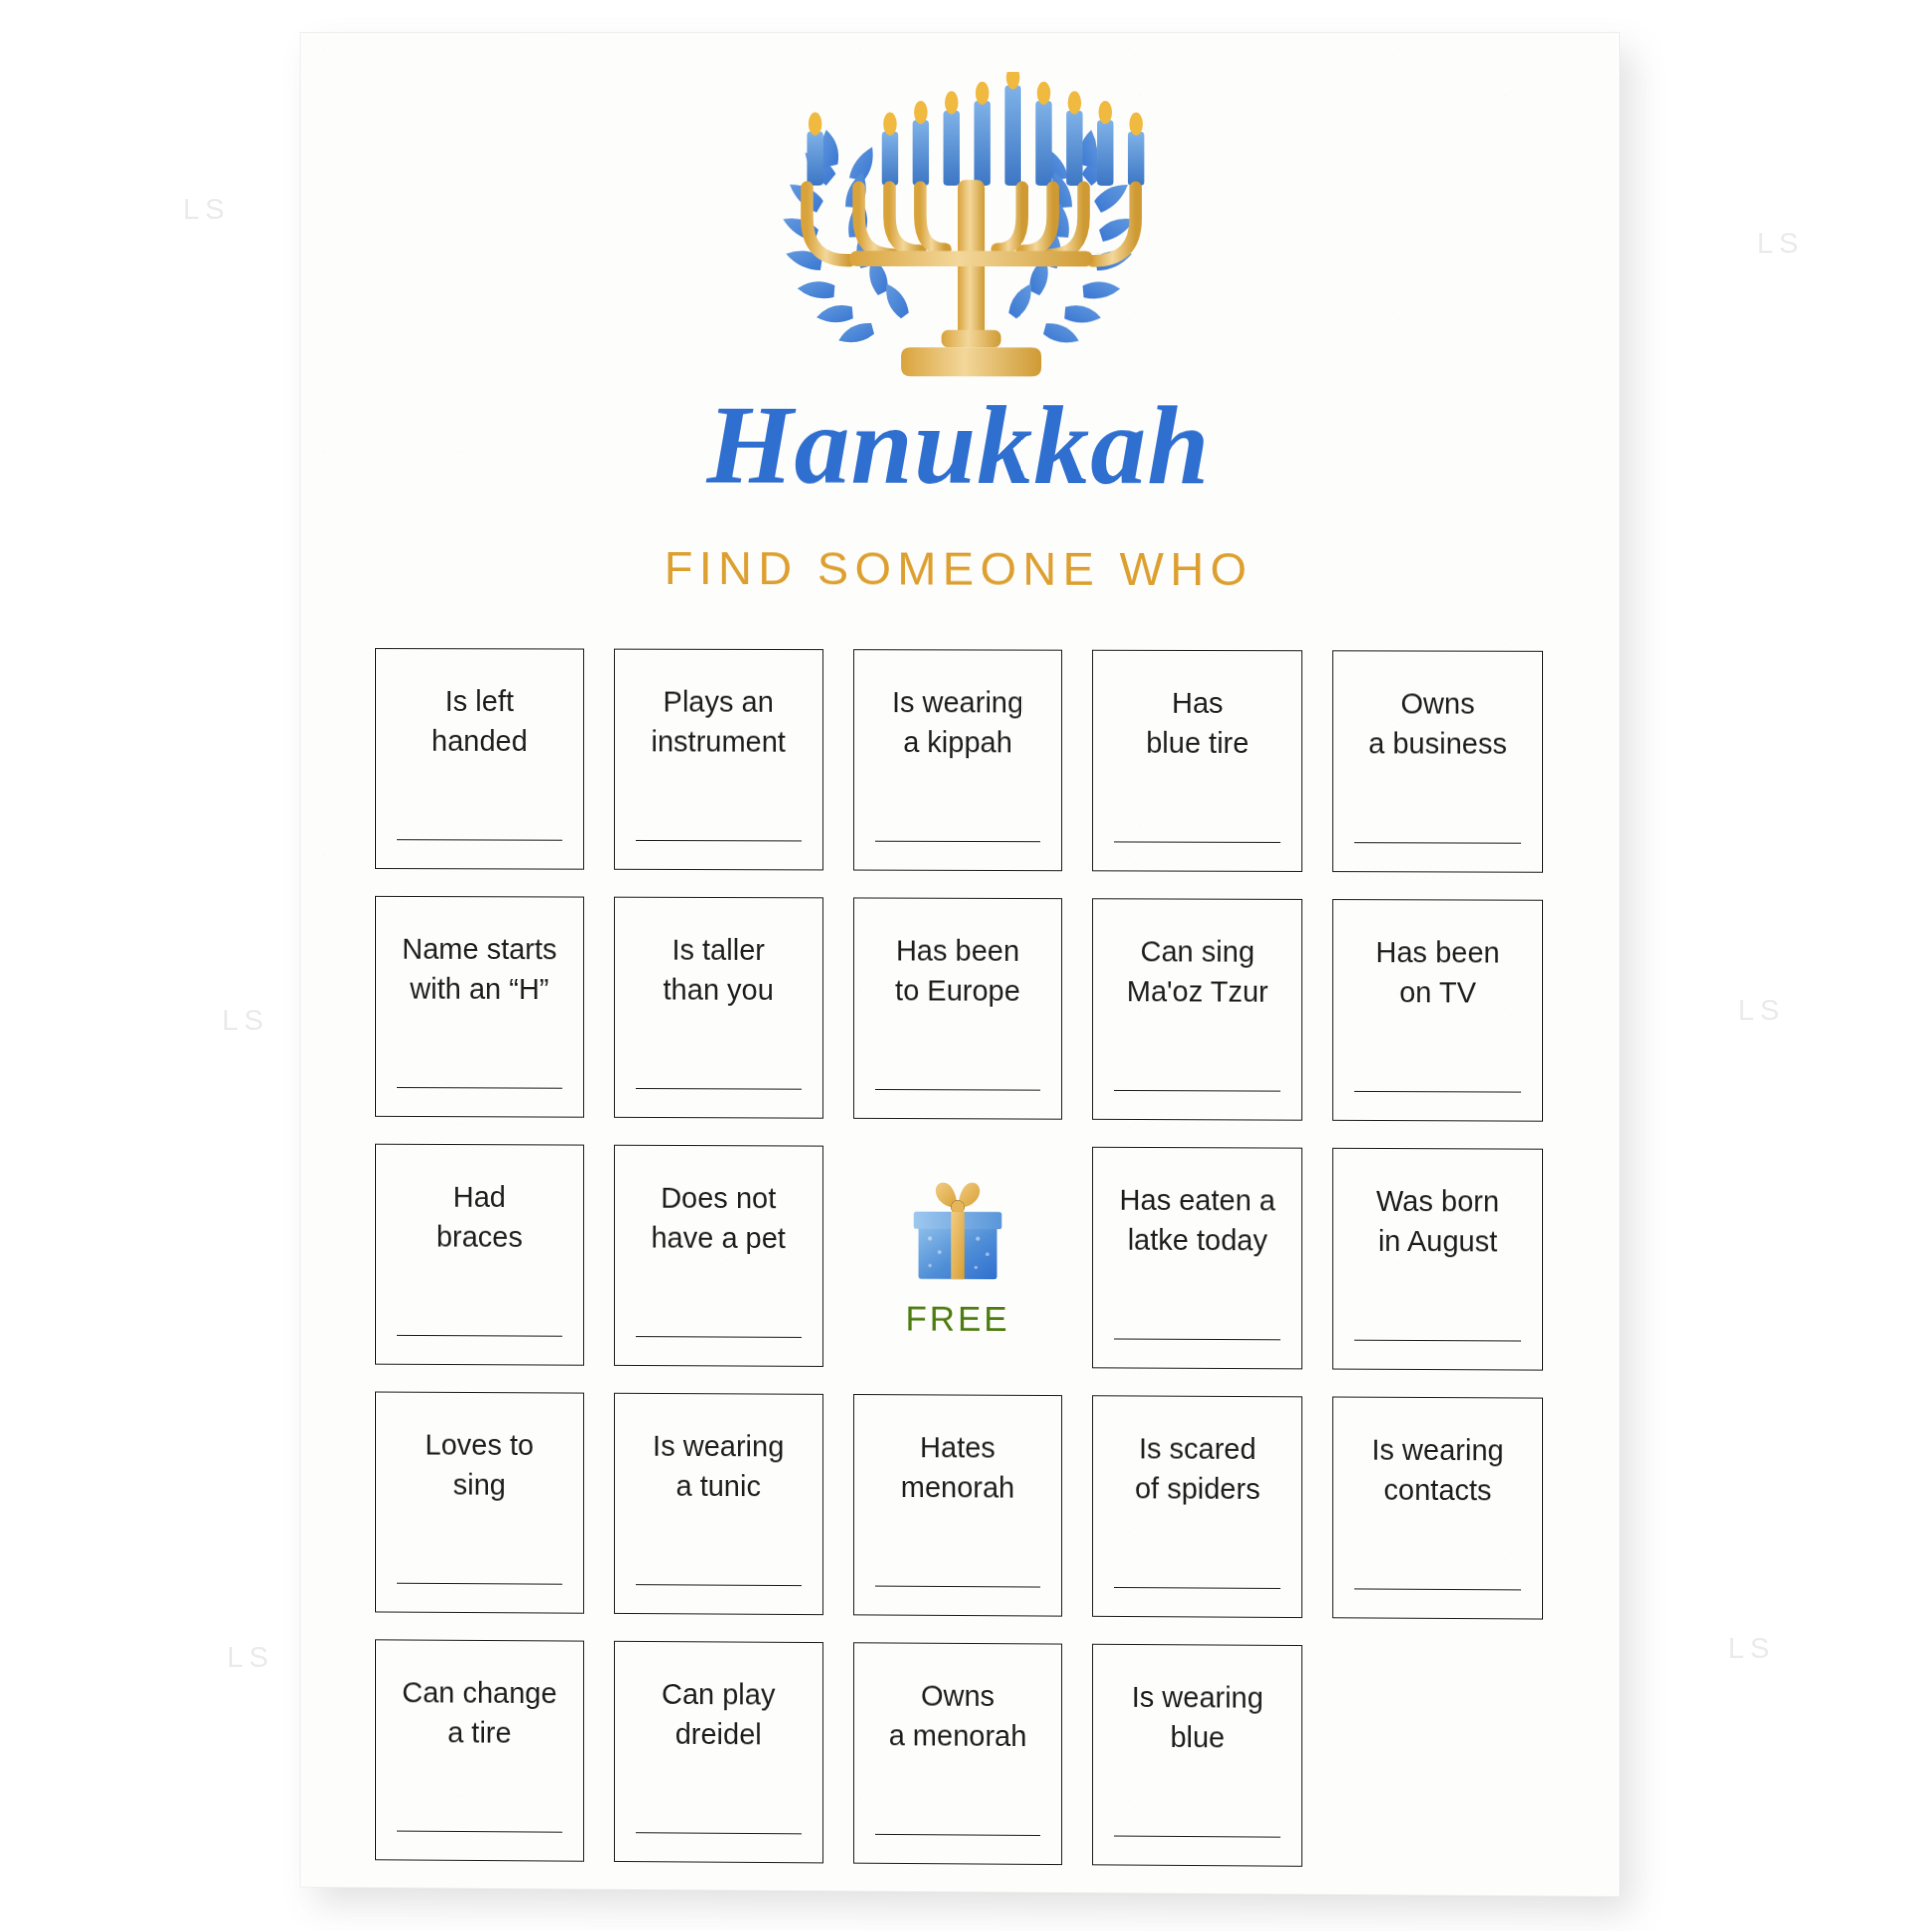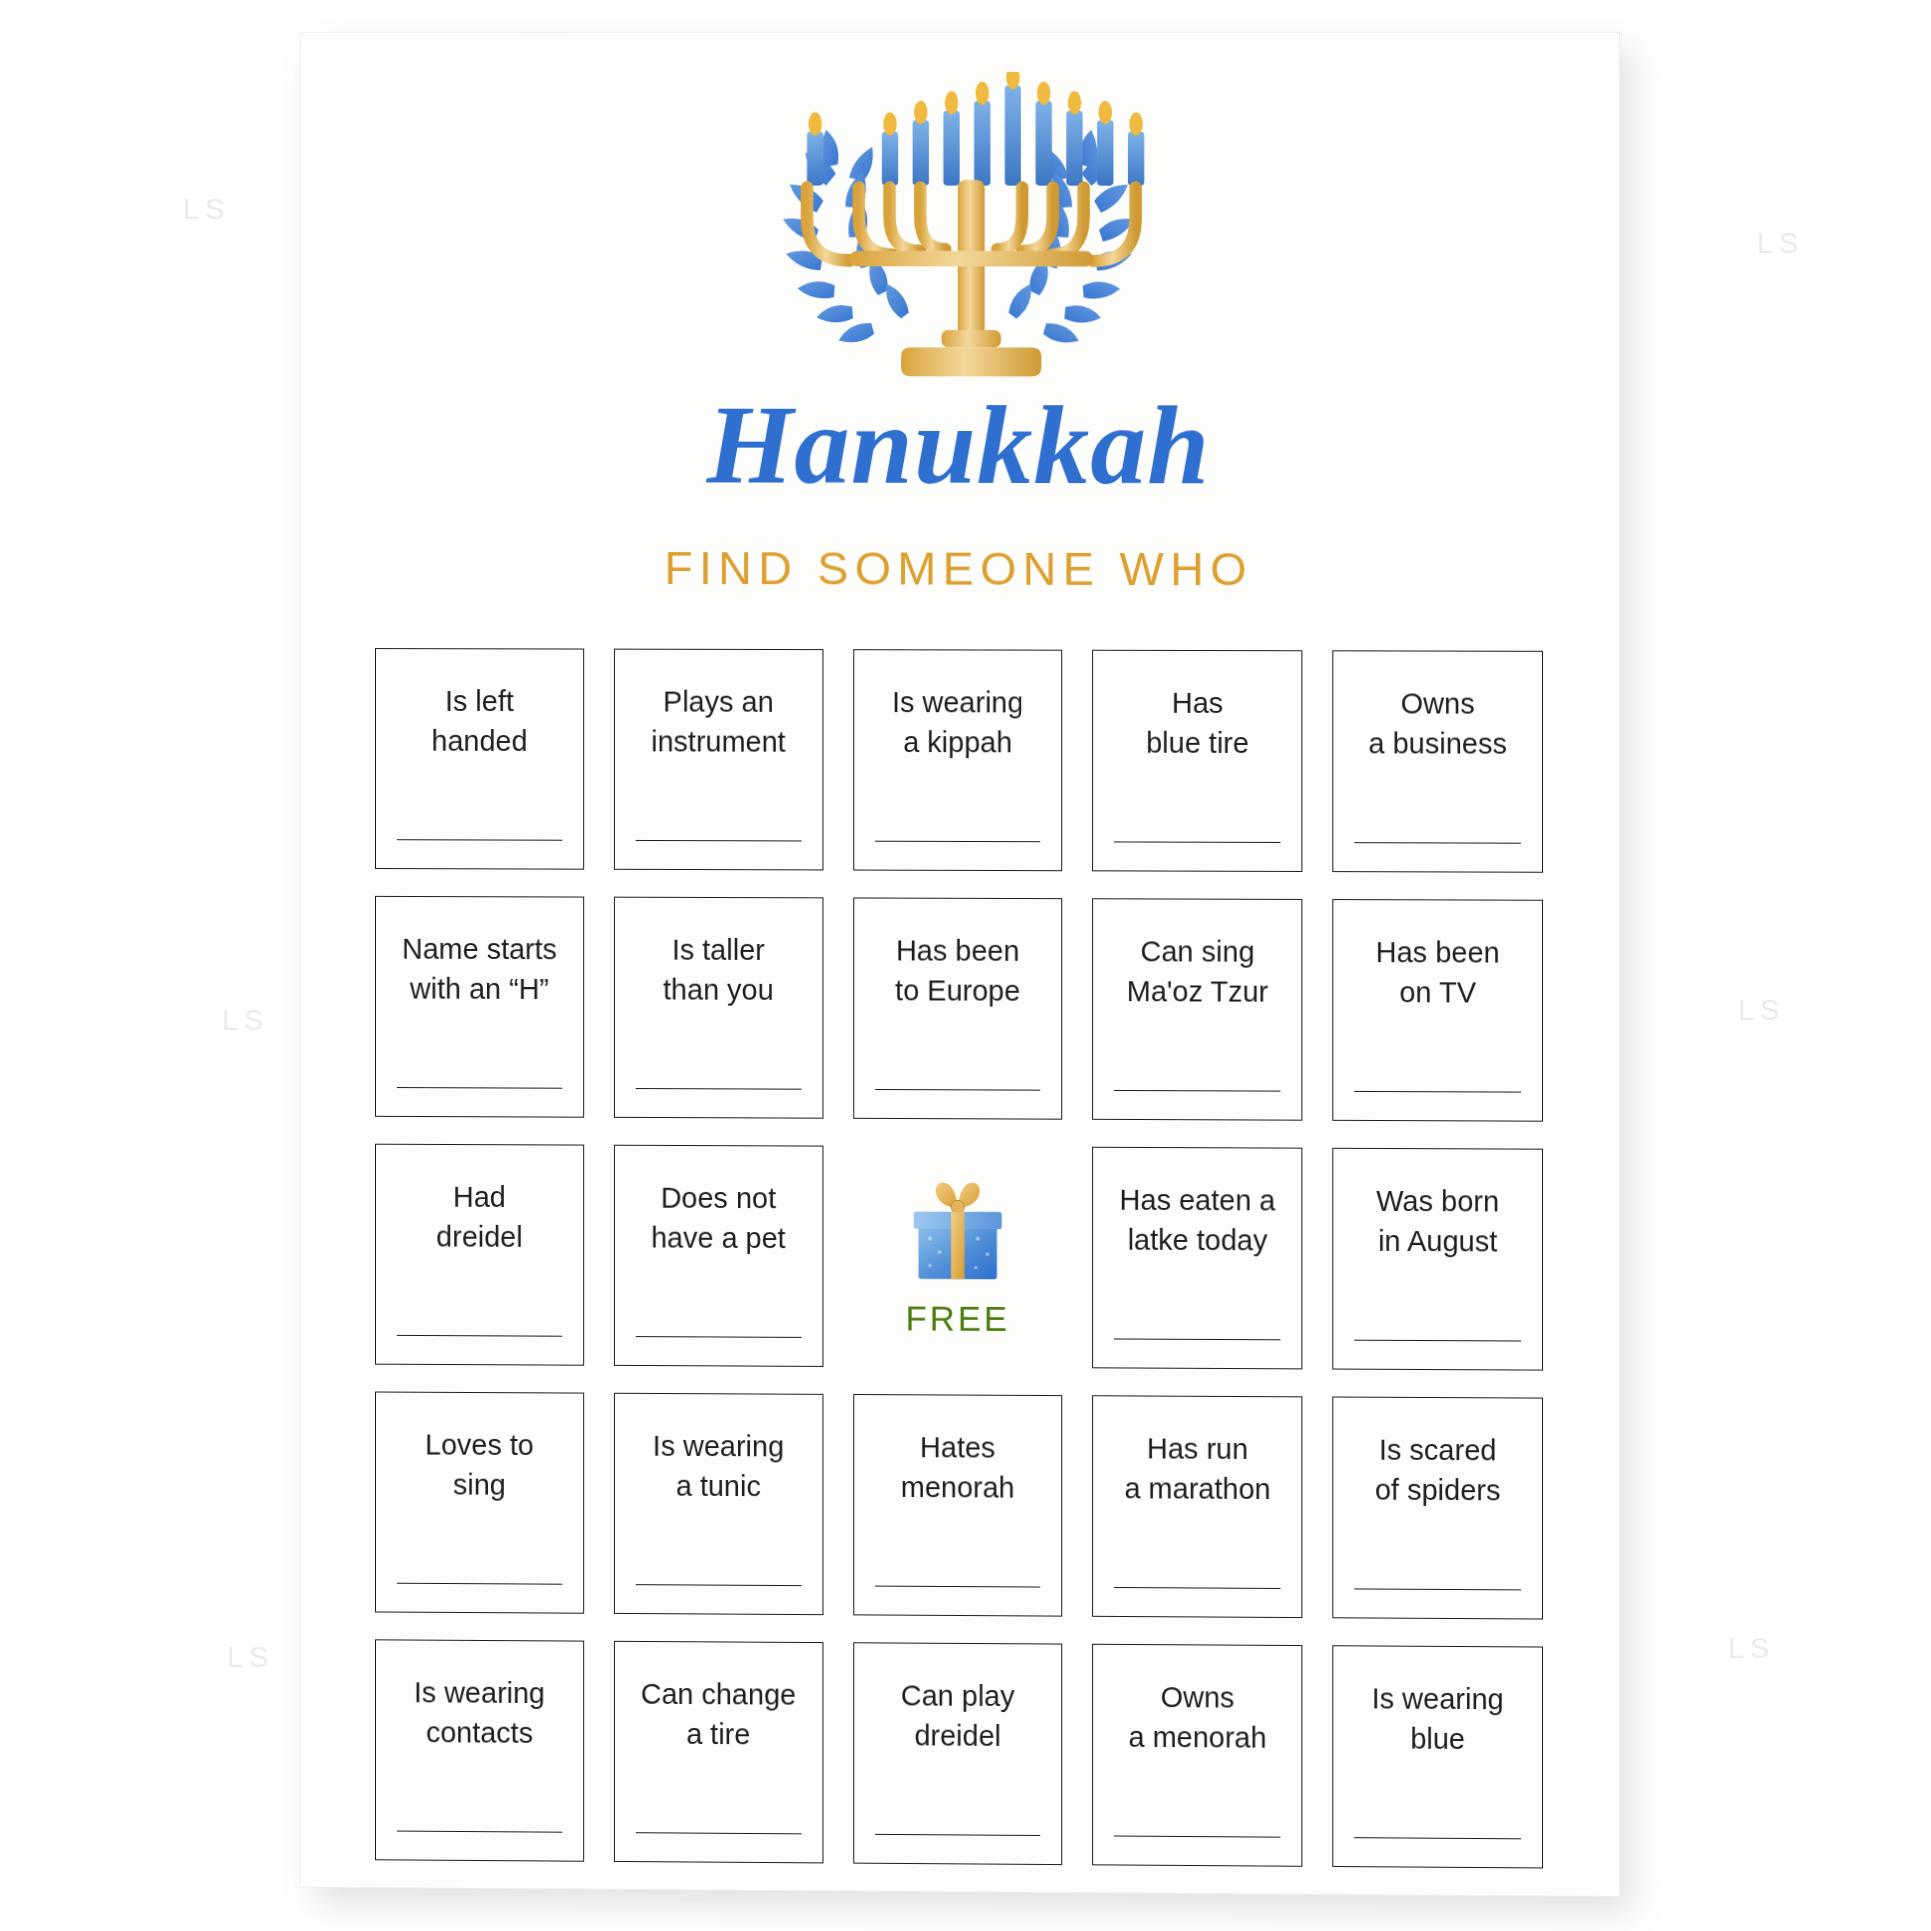--- a/index.html
+++ b/index.html
@@ -334,21 +334,21 @@
 Ma'oz Tzur</div>
             <div class="cell-line"></div>
           </div>
           <div class="cell">
             <div class="cell-text">Has been
 on TV</div>
             <div class="cell-line"></div>
           </div>
           <div class="cell">
             <div class="cell-text">Had
-dreidel</div>
+braces</div>
             <div class="cell-line"></div>
           </div>
           <div class="cell">
             <div class="cell-text">Does not
 have a pet</div>
             <div class="cell-line"></div>
           </div>
           <div class="cell free">
             <div class="free-gift">
   <svg width="102" height="106" viewBox="0 0 106 110">
@@ -410,25 +410,20 @@
             <div class="cell-text">Is wearing
 a tunic</div>
             <div class="cell-line"></div>
           </div>
           <div class="cell">
             <div class="cell-text">Hates
 menorah</div>
             <div class="cell-line"></div>
           </div>
           <div class="cell">
-            <div class="cell-text">Has run
-a marathon</div>
-            <div class="cell-line"></div>
-          </div>
-          <div class="cell">
             <div class="cell-text">Is scared
 of spiders</div>
             <div class="cell-line"></div>
           </div>
           <div class="cell">
             <div class="cell-text">Is wearing
 contacts</div>
             <div class="cell-line"></div>
           </div>
           <div class="cell">

